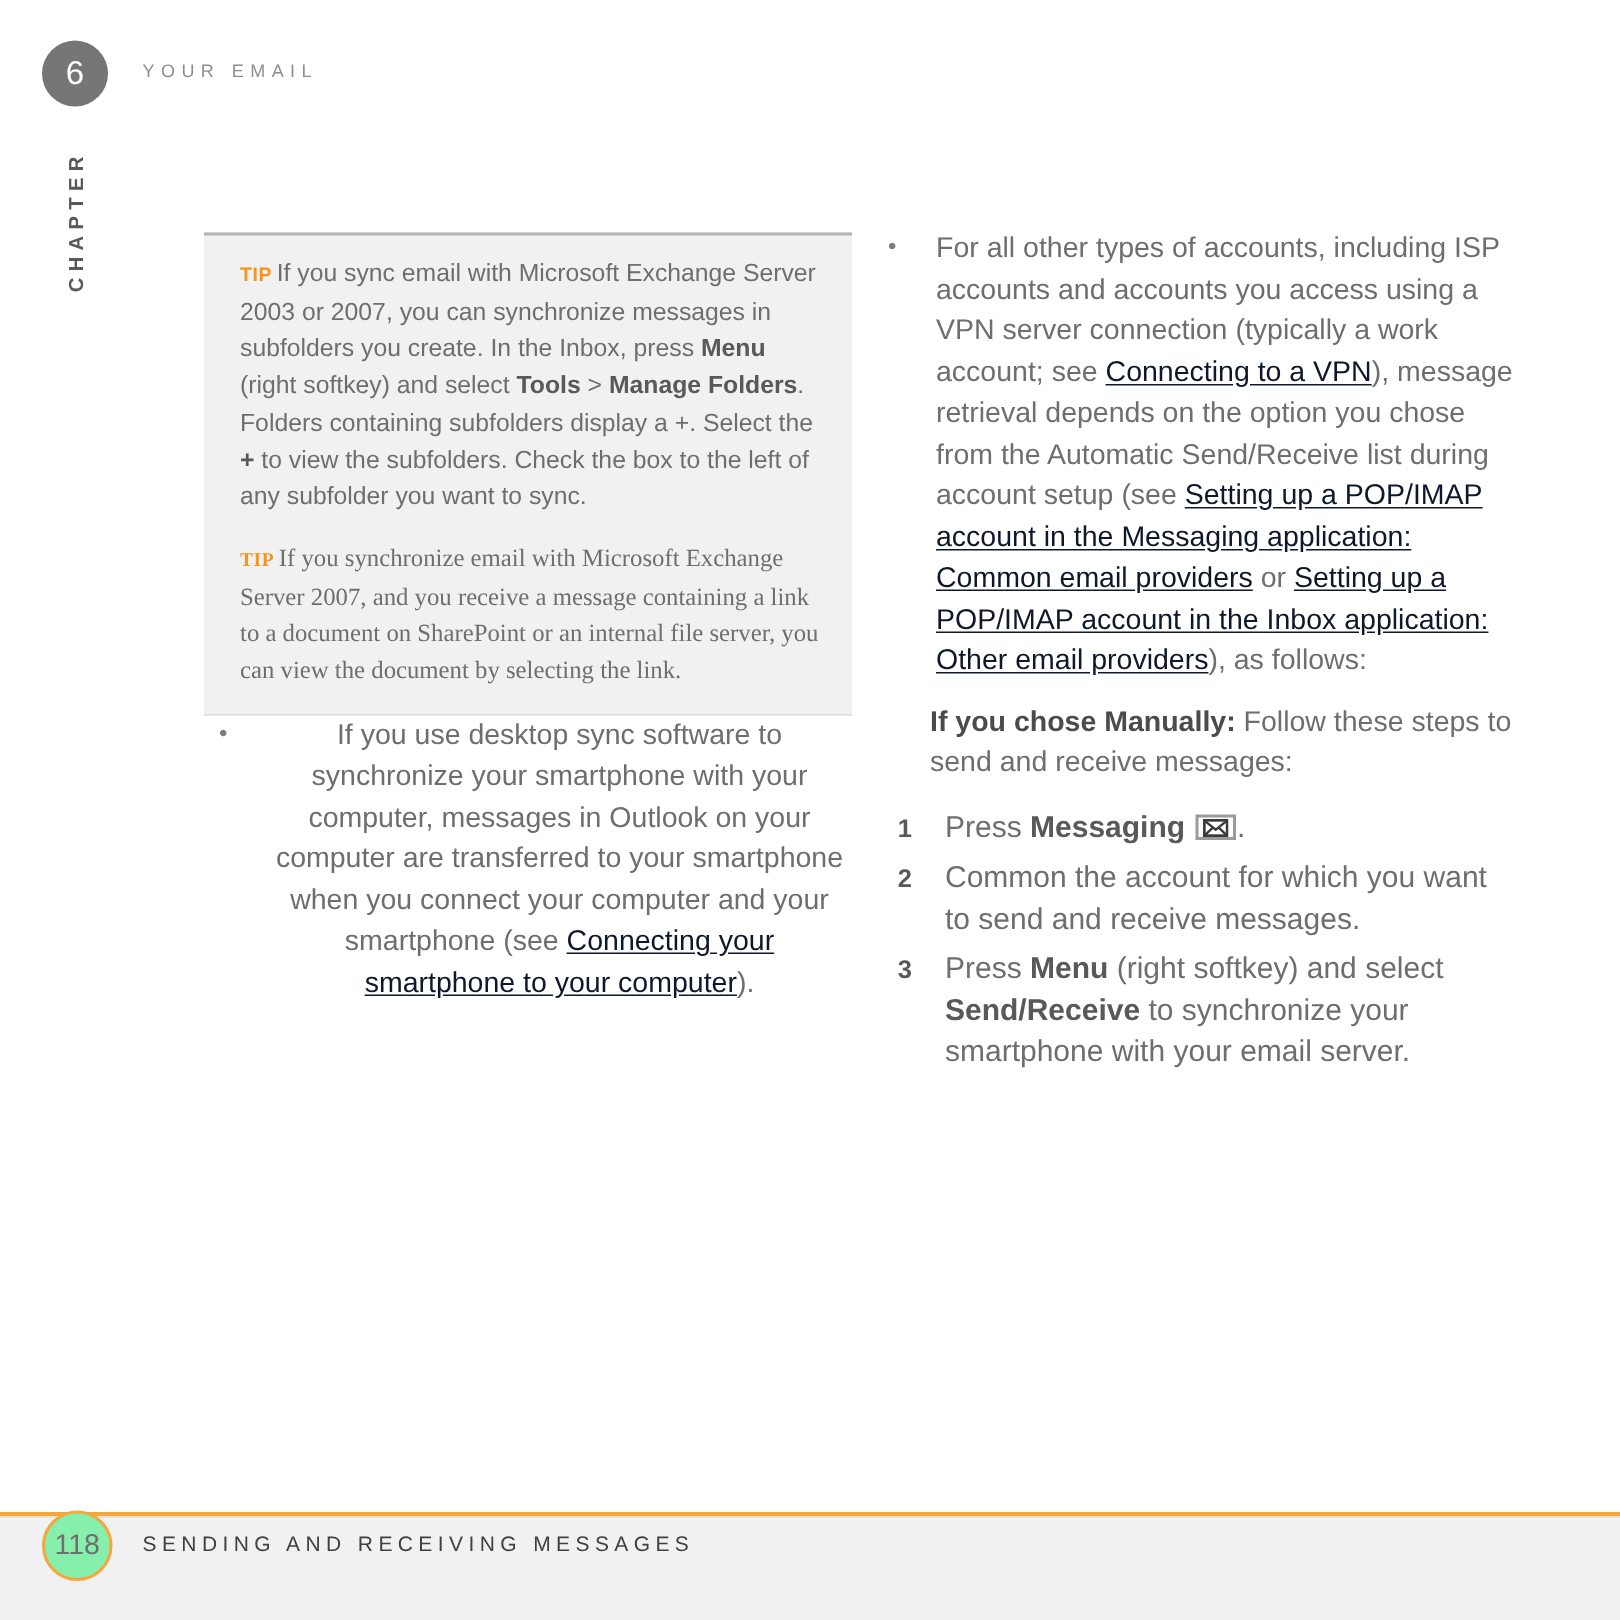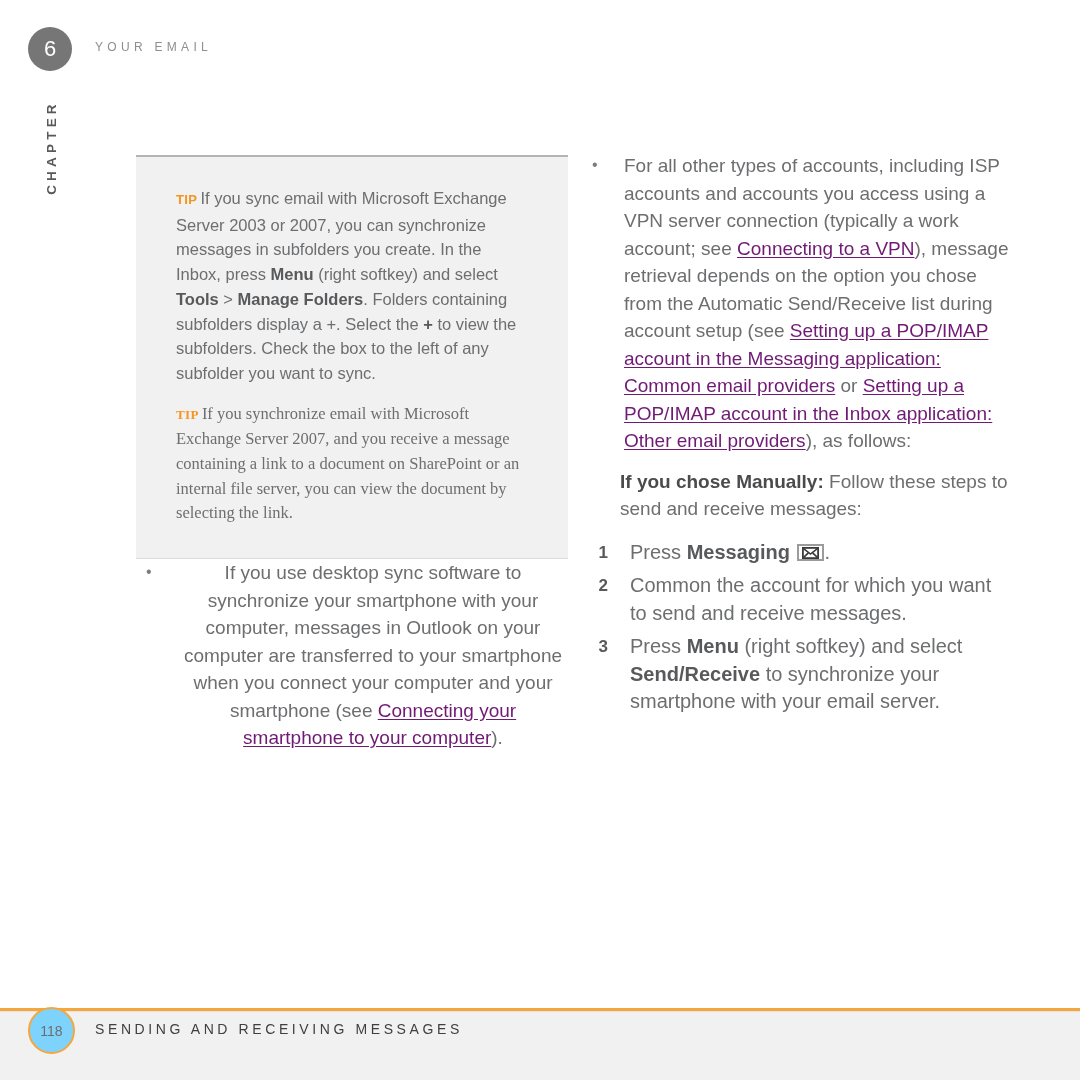--- a/index.html
+++ b/index.html
@@ -75,21 +75,21 @@
     background: #f1f1f1;
     border-top: 2px solid #b4b4b4;
     border-bottom: 1px solid #dcdcdc;
     padding: 13px 22px 16px 24px;
     box-sizing: border-box;
   }
   .tip-para {
     font-size: 16.5px;
     line-height: 24.7px;
     color: #6d6e70;
-    margin: 16px;
+    margin: 0;
   }
   .tip-para + .tip-para {
     margin-top: 16px;
     font-family: Liberation Serif, serif;
   }
   .tip-label {
     color: #f7941e;
     font-weight: bold;
     font-size: 13px;
     letter-spacing: 0.4px;
@@ -117,21 +117,21 @@
     top: -1px;
     font-size: 16px;
     color: #7b7c7e;
   }
   .left-bullets {
     margin-top: 32px;
     text-align: center;
   }
 
   a.xref {
-    color: #701a75;
+    color: #0f172a;
     text-underline-offset: 2px;
   }
 
   
   .subpara {
     font-size: 19px;
     line-height: 27.5px;
     color: #6d6e70;
     margin: 13px 0 0 38px;
   }
@@ -200,23 +200,23 @@
     border-top: 1px solid #e4e4e4;
   }
   .folio {
     position: absolute;
     left: 28px;
     top: 1007px;
     width: 43px;
     height: 43px;
     border-radius: 50%;
     border: 2px solid #f5a63c;
-    background: #7dd3fc;
-    color: #6d6e70;
-    font-size: 14px;
+    background: #86efac;
+    color: #6d6e70;
+    font-size: 19px;
     display: flex;
     align-items: center;
     justify-content: center;
   }
   .footer-title {
     position: absolute;
     left: 95px;
     top: 1021px;
     font-size: 14px;
     letter-spacing: 3.6px;

